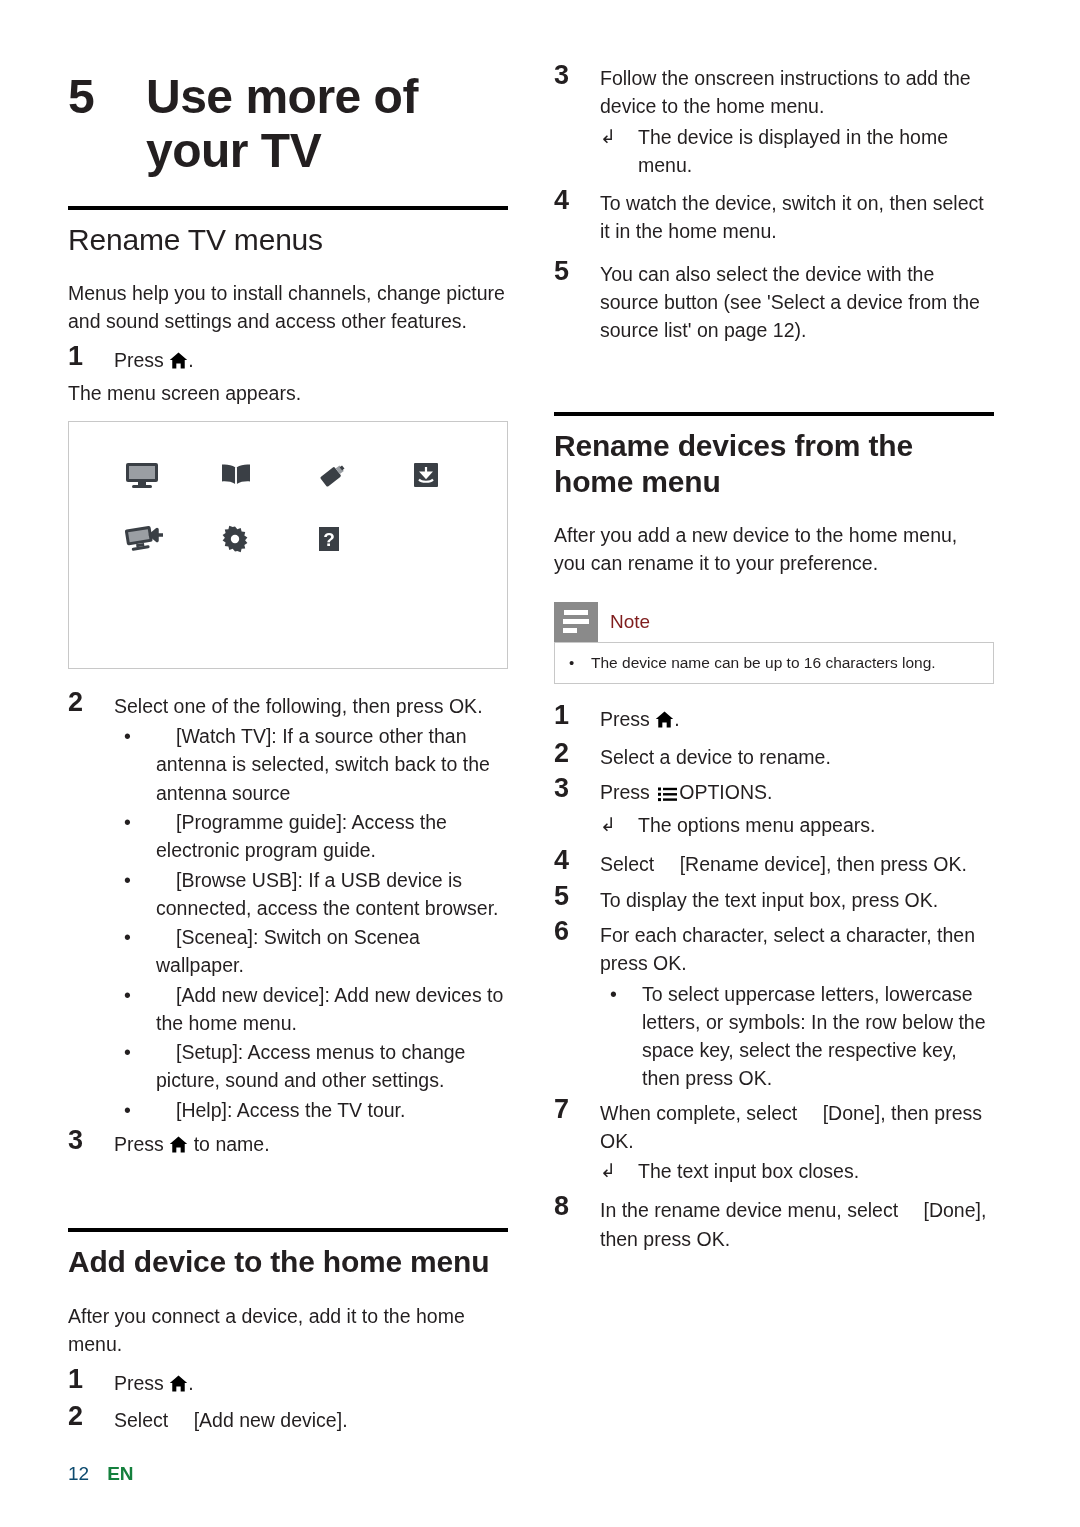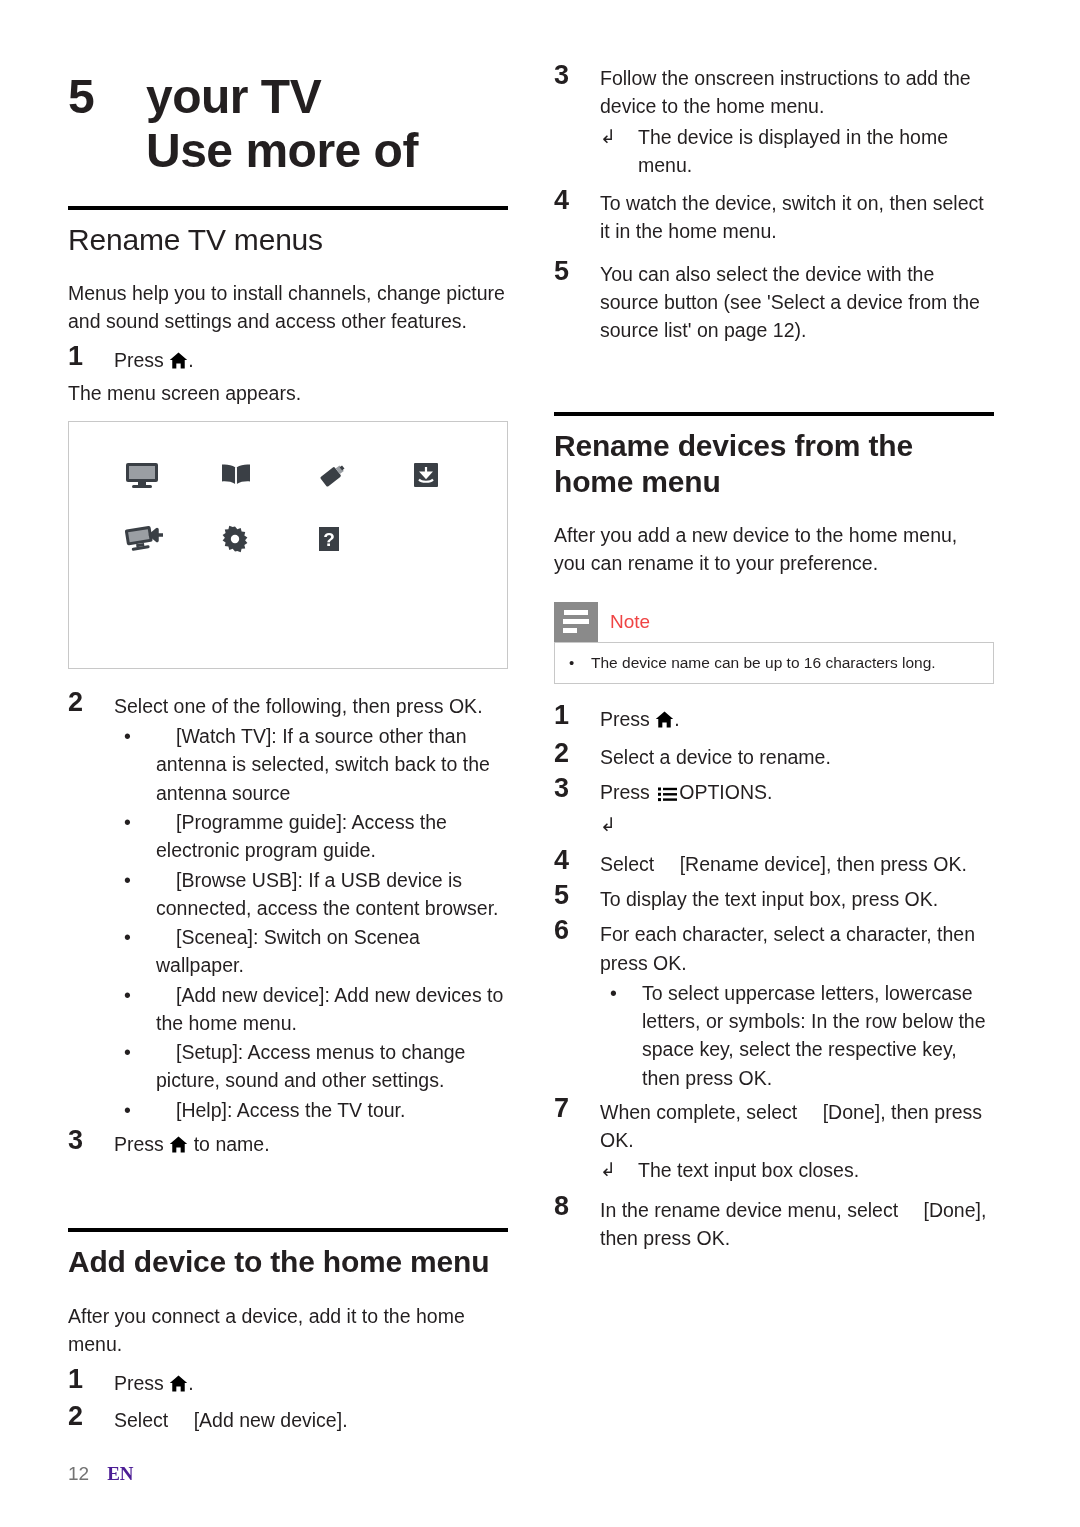--- a/index.html
+++ b/index.html
@@ -171,21 +171,21 @@
   .note-badge i {
     display: block;
     height: 5px;
     background: #ffffff;
   }
   .note-badge i.b1 { width: 24px; }
   .note-badge i.b2 { width: 26px; }
   .note-badge i.b3 { width: 14px; margin-right: 12px; }
   .note-title {
     font-size: 19px;
-    color: #ef4444;
+    color: #7f1d1d;
     padding-left: 12px;
   }
   .note-box {
     border: 1px solid #c8c8c8;
     border-top: 1px solid #c8c8c8;
     padding: 9px 14px 10px 14px;
   }
   .note-item {
     display: flex;
     align-items: flex-start;
@@ -197,49 +197,48 @@
   
   .footer {
     position: absolute;
     left: 68px;
     bottom: 42px;
     display: flex;
     align-items: baseline;
   }
   .footer-page {
     font-size: 19px;
-    color: #737373;
+    color: #0c4a6e;
     margin-right: 18px;
   }
   .footer-lang {
     font-size: 19px;
     font-weight: bold;
-    color: #4c1d95;
-    font-family: Liberation Serif, serif;
+    color: #15803d;
   }
 
   .spacer-lg { height: 38px; }
   .spacer-sm { height: 8px; }
 
   .home-ico { display: inline-block; vertical-align: -2px; }
   .opt-ico  { display: inline-block; vertical-align: -3px; margin: 0 2px 0 3px; }
 </style>
 </head>
 <body>
 
 <div class="page">
   <div class="cols">
 
     <div class="col">
 
       <div class="chapter">
         <div class="chapter-num">5</div>
         <div>
+          <div class="chapter-title">Use more of</div>
           <div class="chapter-title">your TV</div>
-          <div class="chapter-title">Use more of</div>
         </div>
       </div>
 
       <div class="rule"></div>
       <h2 class="section">Rename TV menus</h2>
 
       <p class="body">Menus help you to install channels, change picture and sound settings and access other features.</p>
 
       <div class="step">
         <div class="step-num">1</div>
@@ -471,20 +470,21 @@
               <rect x="5" y="7.1" width="14" height="2.4" fill="#000"></rect>
               <rect x="0" y="12.1" width="3" height="3" fill="#000"></rect>
               <rect x="5" y="12.4" width="14" height="2.4" fill="#000"></rect>
             </svg>
           </span><span>OPTIONS.</span>
         </div>
       </div>
       <div class="indent-1">
         <div class="result">
           <div class="result-arrow">↲</div>
+          <div>The options menu appears.</div>
         </div>
       </div>
 
       <div class="step">
         <div class="step-num">4</div>
         <div class="step-body"><span>Select </span><b>[Rename device]</b><span>, then press OK.</span></div>
       </div>
 
       <div class="step">
         <div class="step-num">5</div>

